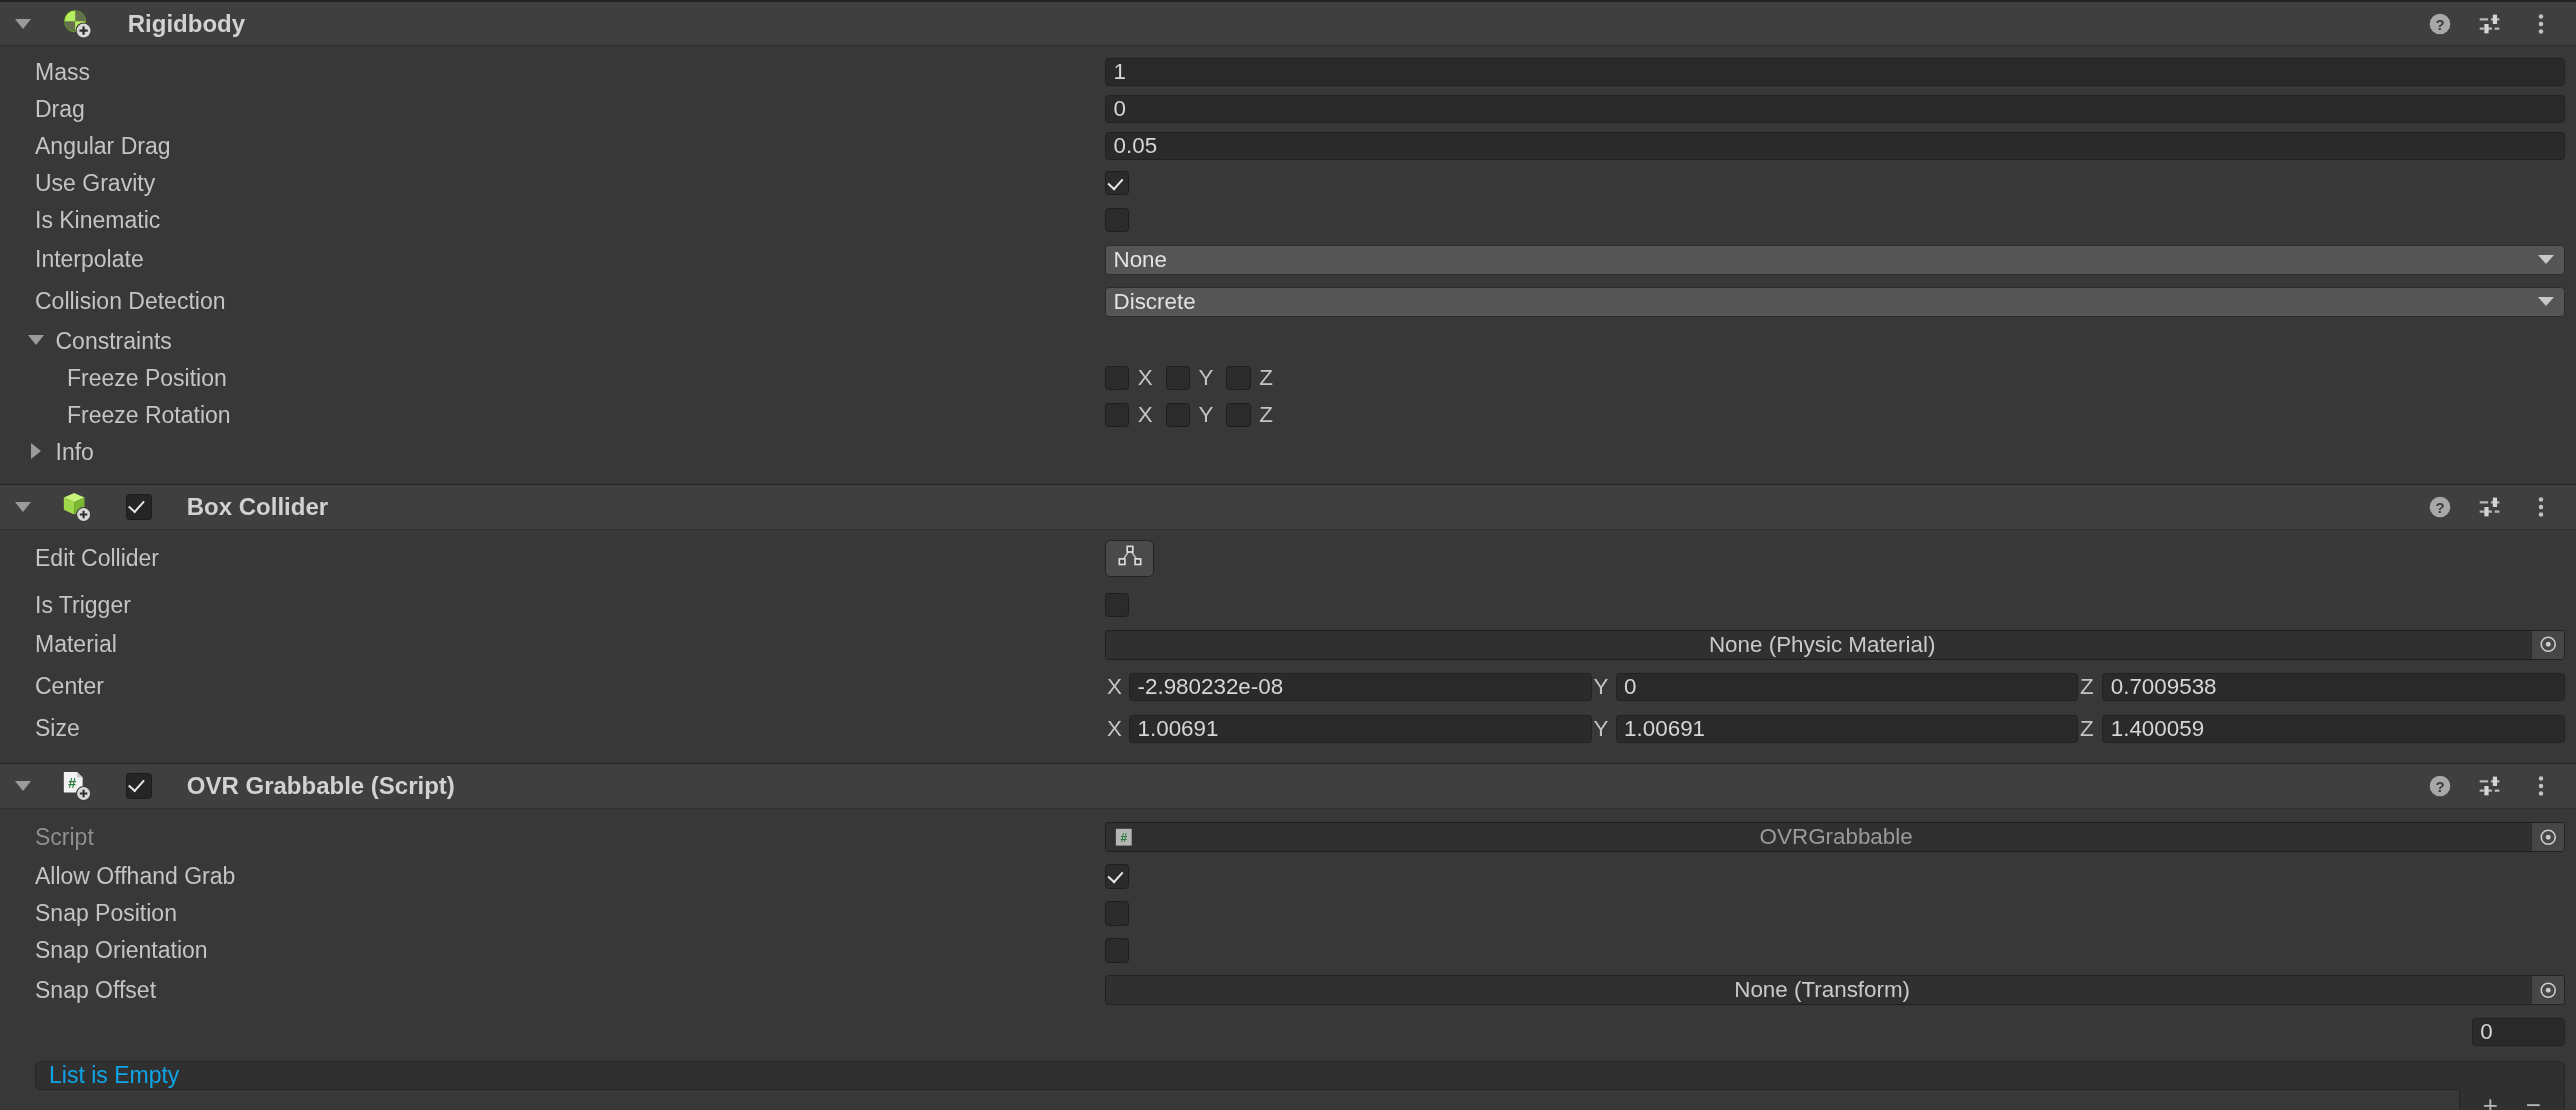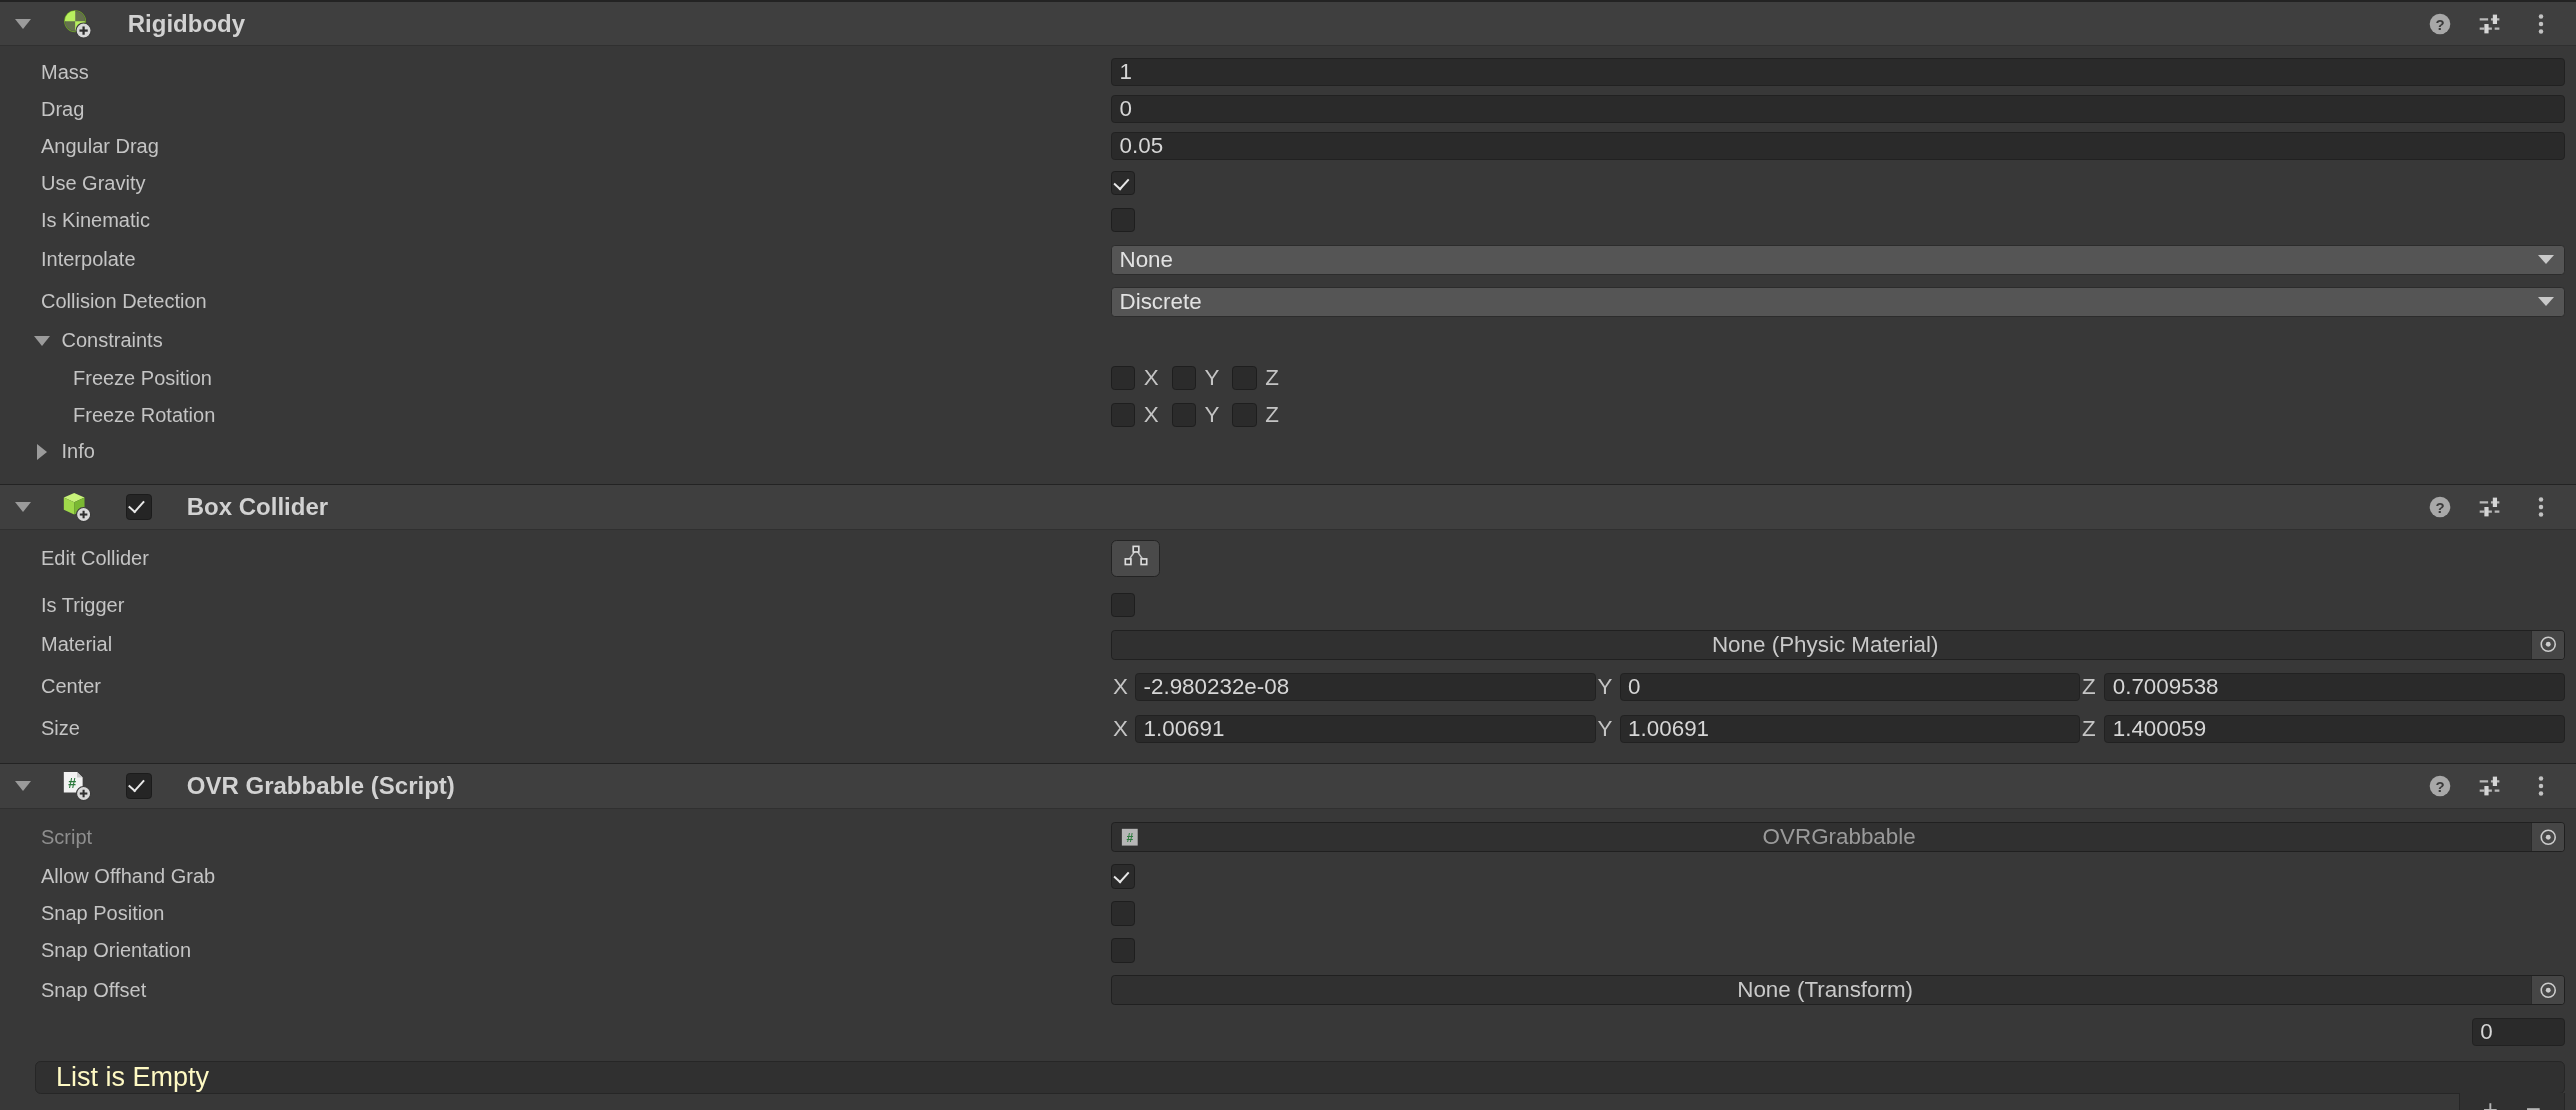--- a/index.html
+++ b/index.html
@@ -97,24 +97,23 @@
     flex: none;
     position: relative;
   }
   .row.tall { height: 42px; }
   .label {
     width: 1105px;
     flex: none;
     padding-left: 35px;
     box-sizing: border-box;
     color: #c4c4c4;
-    font-size: 20px;
+    font-size: 23px;
     white-space: nowrap;
     overflow: hidden;
-    margin-left: 6px;
   }
   .label.indent2 { padding-left: 67px; }
   .label.foldlabel { padding-left: 24px; display: flex; }
   .label.foldlabel .foldout { margin-right: 7.5px; }
   .label.bold { font-weight: bold; color: #cfcfcf; }
   .label.dim { color: #8e8e8e; }
 
   .field-area {
     flex: 1;
     display: flex;
@@ -270,24 +269,24 @@
 
   
   .listbox {
     margin: 0 11.2px 0 35px;
     background: #303030;
     border: 0.9px solid #262626;
     border-radius: 5.6px;
     height: 43px;
     display: flex;
     align-items: center;
-    padding-left: 20px;
+    padding-left: 13px;
     box-sizing: border-box;
-    color: #fef9c3;
-    font-size: 27px;
+    color: #0ea5e9;
+    font-size: 23px;
   }
   .list-footer {
     display: flex;
     justify-content: flex-end;
     padding-right: 11.2px;
     margin-top: -0.9px;
   }
   .footer-tab {
     background: #303030;
     border: 0.9px solid #262626;

